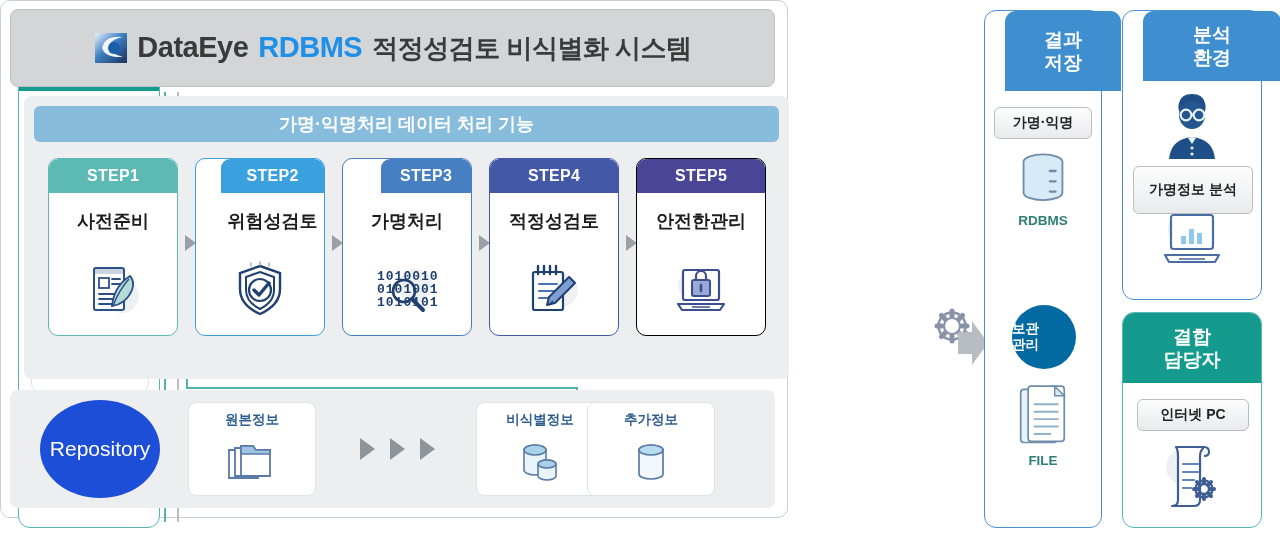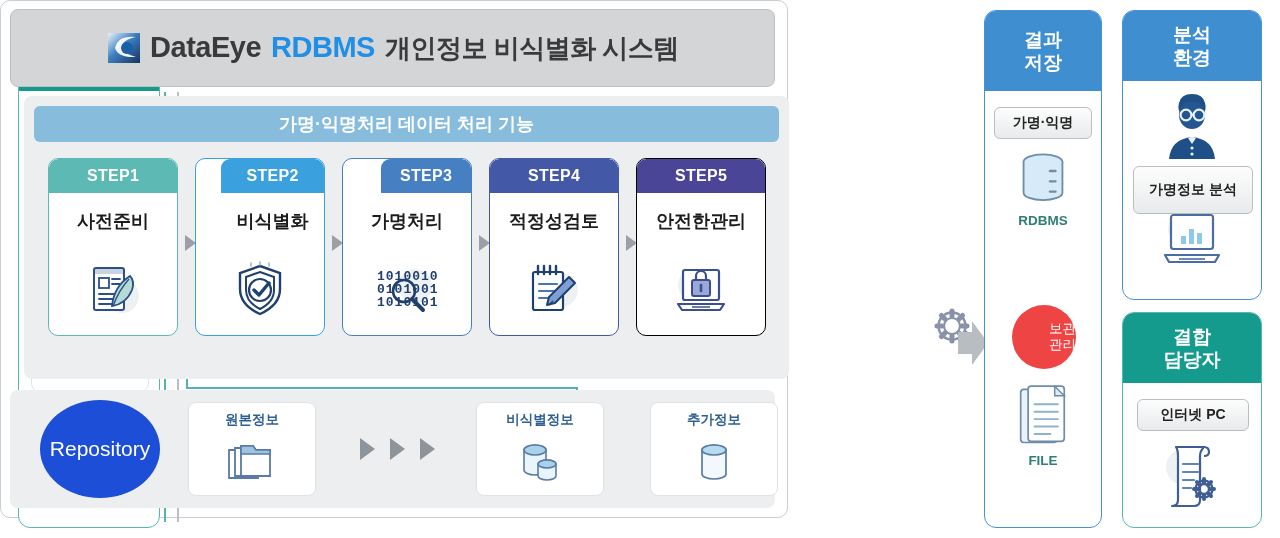--- a/index.html
+++ b/index.html
@@ -14,21 +14,21 @@
   .panel-outline{border:1.5px solid #57b7b3;}
   .panel-outline-blue{border:1.5px solid #4a90d9;}
   .panel-head{
     position:absolute;left:0;top:0;width:100%;
     border-radius:11px 11px 0 0;
     color:#fff;font-weight:bold;font-size:19px;line-height:1.22;
     text-align:center;display:flex;align-items:center;justify-content:center;
     box-sizing:border-box;
   }
   .head-teal{background:#159b8e;}
-  .head-blue{background:#3e8ed0;}
+  .head-blue{background:#3e8ed0;margin-left:20px;}
 
   
   #source-panel{left:18px;top:10px;width:142px;height:518px;}
   #source-head{height:80px;}
   #source-inner{
     position:absolute;left:12px;top:92px;width:118px;height:290px;
     border:1px solid #dfe3e6;border-radius:10px;background:#fff;box-sizing:border-box;
   }
   .src-item{position:absolute;width:118px;text-align:center;}
   .src-label{font-size:12.5px;color:#2f7f77;margin-top:2px;font-weight:bold;letter-spacing:.2px;}
@@ -88,22 +88,22 @@
   #result-head{height:80px;}
   .pill{
     position:absolute;background:linear-gradient(#fdfdfd,#e8eaec);
     border:1px solid #b9bec3;border-radius:6px;
     display:flex;align-items:center;justify-content:center;
     font-size:14px;color:#222;font-weight:bold;box-sizing:border-box;
   }
   .res-label{position:absolute;width:100%;text-align:center;font-size:13.5px;color:#2f7f77;font-weight:bold;}
   #keep-circle{
     position:absolute;left:27px;top:294px;width:64px;height:64px;border-radius:50%;
-    background:#ef4444;color:#fff;font-size:13.5px;font-weight:normal;line-height:1.15;text-align:center;
-    display:flex;align-items:center;justify-content:flex-end;
+    background:#0369a1;color:#fff;font-size:13.5px;font-weight:bold;line-height:1.15;text-align:center;
+    display:flex;align-items:center;justify-content:flex-start;
   }
 
   
   #analysis-panel{left:1122px;top:10px;width:140px;height:290px;}
   #analysis-head{height:70px;}
   #join-panel{left:1122px;top:312px;width:140px;height:216px;}
   #join-head{height:70px;}
 
   
   .tri-blue{position:absolute;width:0;height:0;border-left:14px solid #5a9fd4;border-top:11px solid transparent;border-bottom:11px solid transparent;}
@@ -221,21 +221,21 @@
             <stop offset="0%" stop-color="#eaf4fc"></stop>
               <stop offset="45%" stop-color="#3e7fc1"></stop>
               <stop offset="100%" stop-color="#17335e"></stop>
           </linearGradient>
         </defs>
         <rect x="2" y="2" width="32" height="30" fill="url(#lg)"></rect>
         <path d="M30 6 q-18 -2 -21 11 q3 10 21 9 q-14 -4 -14 -10 q0 -7 14 -10z" fill="#fff" opacity=".92"></path>
         <circle cx="21" cy="17" r="6" fill="#1a5fa8"></circle>
       </svg>
       <div id="brand-text">
-        <span>DataEye</span><span class="brand-pidi" style="margin-left:10px;">RDBMS</span><span class="brand-sub" style="margin-left:10px;font-size:26px;">개인정보 비식별화 시스템</span>
+        <span>DataEye</span><span class="brand-pidi" style="margin-left:10px;">RDBMS</span><span class="brand-sub" style="margin-left:10px;font-size:26px;">적정성검토 비식별화 시스템</span>
       </div>
     </div>
 
     <div id="proc-card">
       <div id="proc-title">가명·익명처리 데이터 처리 기능</div>
 
       <div class="step" style="left:24px;border:1px solid #5cb9b4;">
         <div class="step-head" style="background:#5cb9b4;">STEP1</div>
         <div class="step-name">사전준비</div>
         <div class="step-icon">
@@ -253,21 +253,21 @@
             </g>
             <path d="M48 16 q-16 10 -18 30 q14 -2 20 -16 q3 -9 -2 -14z" fill="#b6dbd6" stroke="#2b4f86" stroke-width="1.8"></path>
             <path d="M31 46 q6 -16 16 -27" fill="none" stroke="#2b4f86" stroke-width="1.4"></path>
           </svg>
         </div>
       </div>
       <div class="tri-gray" style="left:161px;"></div>
 
       <div class="step" style="left:171px;border:1px solid #3aa0de;padding-left:25px;">
         <div class="step-head" style="background:#3aa0de;">STEP2</div>
-        <div class="step-name">비식별화</div>
+        <div class="step-name">위험성검토</div>
         <div class="step-icon">
           <svg width="62" height="62" viewBox="0 0 62 62">
             <circle cx="34" cy="32" r="18" fill="#eef1f4"></circle>
             <path d="M31 6 L51 13 v16 q0 16 -20 25 q-20 -9 -20 -25 V13z" fill="#fff" stroke="#20406f" stroke-width="2.4"></path>
             <path d="M31 12 L45 17 v13 q0 12 -14 19 q-14 -7 -14 -19 V17z" fill="#fff" stroke="#20406f" stroke-width="2"></path>
             <circle cx="31" cy="30" r="11" fill="none" stroke="#20406f" stroke-width="2.2"></circle>
             <path d="M25 30 l5 5 l10 -12" fill="none" stroke="#20406f" stroke-width="3.4" stroke-linecap="round" stroke-linejoin="round"></path>
             <g stroke="#9fb4cc" stroke-width="1.6" stroke-linecap="round">
               <line x1="22" y1="3" x2="22" y2="6"></line>
                 <line x1="31" y1="2" x2="31" y2="5"></line>
@@ -368,21 +368,21 @@
             </g>
             <ellipse cx="21" cy="8" rx="11" ry="5" fill="#a9d2ea" stroke="#5a7ba6" stroke-width="1.6"></ellipse>
             <g fill="#e9f4fb" stroke="#5a7ba6" stroke-width="1.6">
               <path d="M24 22 a9 4 0 0 1 18 0 v12 a9 4 0 0 1 -18 0z"></path>
             </g>
             <ellipse cx="33" cy="22" rx="9" ry="4" fill="#a9d2ea" stroke="#5a7ba6" stroke-width="1.6"></ellipse>
           </svg>
         </div>
       </div>
 
-      <div class="store-box" style="left:640px;">
+      <div class="store-box" style="left:577px;">
         <div class="store-label">추가정보</div>
         <div class="store-icon">
           <svg width="44" height="44" viewBox="0 0 44 44">
             <path d="M10 8 a12 5 0 0 1 24 0 v24 a12 5 0 0 1 -24 0z" fill="#f2f8fc" stroke="#5a7ba6" stroke-width="1.7"></path>
             <ellipse cx="22" cy="8" rx="12" ry="5" fill="#b7dcf0" stroke="#5a7ba6" stroke-width="1.7"></ellipse>
           </svg>
         </div>
       </div>
     </div>
   </div>

